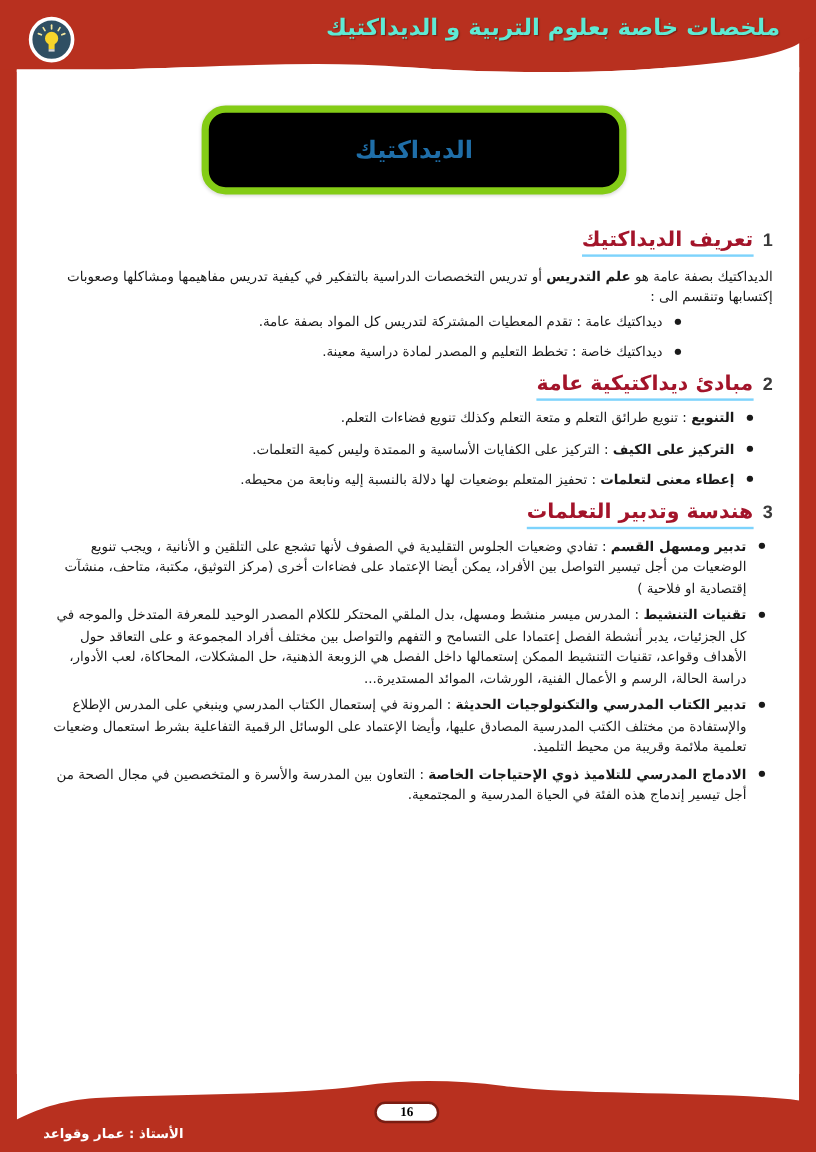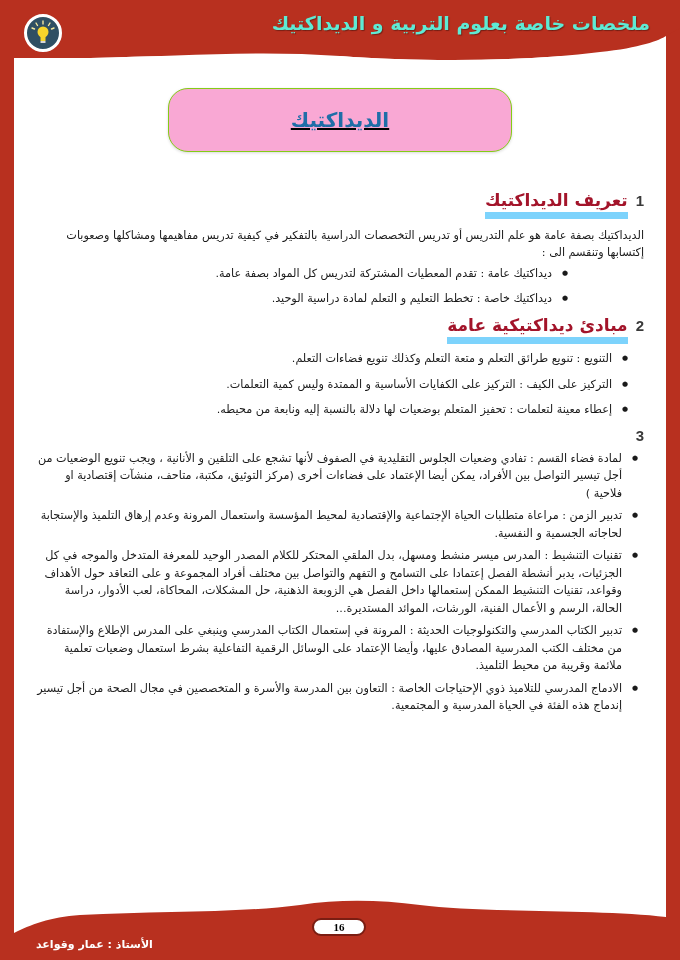--- a/index.html
+++ b/index.html
@@ -30,61 +30,60 @@
   }
   .logo {
     position: absolute; left: 24px; top: 14px; width: 38px; height: 38px;
     border-radius: 50%; background: #2f4f63; border: 3px solid #ffffff;
     box-sizing: border-box;
   }
   .logo svg { width: 100%; height: 100%; }
 
   .title-box {
     position: absolute; left: 168px; top: 88px; width: 342px; height: 62px;
-    border: 1px solid #84cc16; border-radius: 20px; background: #f9a8d4;
+    border: 6px solid #84cc16; border-radius: 20px; background: #000000;
     display: flex; align-items: center; justify-content: center;
     box-shadow: 0 1px 3px rgba(0,0,0,0.15);
-    text-decoration: underline;
   }
   .title-box span {
     color: #1f6ea8; font-weight: bold; font-size: 20px; direction: rtl;
   }
 
   .content {
     position: absolute; left: 36px; top: 186px; width: 608px;
     direction: rtl; text-align: right; color: #1a1a1a;
     font-family: "DejaVu Sans", sans-serif;
   }
   .section-heading {
     display: flex; align-items: baseline; gap: 8px;
     margin: 0 0 6px 0; padding-right: 0;
   }
   .sec-num {
     font-size: 15px; font-weight: bold; color: #3a3a3a;
     font-family: "Liberation Sans", sans-serif;
   }
   .sec-title {
     font-size: 17px; font-weight: bold; color: #a3142a;
-    border-bottom: 7px solid #7dd3fc; padding-bottom: 2px;
+    border-bottom: 2px solid #7dd3fc; padding-bottom: 2px;
   }
   .para {
     font-size: 11.2px; line-height: 17px; margin: 8px 0 4px 0;
   }
   ul.items {
     list-style: none; margin: 0; padding: 0 14px 0 0;
   }
   ul.items li {
     position: relative; font-size: 11.2px; line-height: 17.5px;
     padding-right: 16px; margin: 0 0 7px 0;
   }
   ul.items li::before {
     content: "●"; position: absolute; right: 0; top: 0; font-size: 7px;
   }
   ul.items.tight li { margin-bottom: 5px; }
-  .b { font-weight: normal; margin-top: 44px; }
+  .b { font-weight: bold; margin-top: 44px; }
   #sec1 { margin-top: 4px; }
   #sec2 { margin-top: 8px; }
   #sec3 { margin-top: 8px; }
   .sec1-list { padding-right: 76px !important; }
   .sec2-list { padding-right: 16px !important; }
   .sec2-list li { margin-bottom: 8px !important; }
 
   .footer-author {
     position: absolute; left: 36px; top: 938px; color: #ffffff;
     font-size: 11px; font-weight: bold; direction: rtl;
@@ -132,43 +131,43 @@
 <div class="content">
 
   <div id="sec1">
     <div class="section-heading">
       <span class="sec-num">1</span>
       <span class="sec-title">تعريف الديداكتيك</span>
     </div>
     <p class="para"><span>الديداكتيك بصفة عامة هو </span><span class="b">علم التدريس</span><span> أو تدريس التخصصات الدراسية بالتفكير في كيفية تدريس مفاهيمها ومشاكلها وصعوبات إكتسابها وتنقسم الى :</span></p>
     <ul class="items sec1-list">
       <li><span>ديداكتيك عامة : تقدم المعطيات المشتركة لتدريس كل المواد بصفة عامة.</span></li>
-      <li><span>ديداكتيك خاصة : تخطط التعليم و التعلم لمادة دراسية الوحيد.</span></li>
+      <li><span>ديداكتيك خاصة : تخطط التعليم و المصدر لمادة دراسية معينة.</span></li>
     </ul>
   </div>
 
   <div id="sec2">
     <div class="section-heading">
       <span class="sec-num">2</span>
       <span class="sec-title">مبادئ ديداكتيكية عامة</span>
     </div>
     <ul class="items sec2-list">
       <li><span class="b">التنويع</span><span> : تنويع طرائق التعلم و متعة التعلم وكذلك تنويع فضاءات التعلم.</span></li>
       <li><span class="b">التركيز على الكيف</span><span> : التركيز على الكفايات الأساسية و الممتدة وليس كمية التعلمات.</span></li>
-      <li><span class="b">إعطاء معينة لتعلمات</span><span> : تحفيز المتعلم بوضعيات لها دلالة بالنسبة إليه ونابعة من محيطه.</span></li>
+      <li><span class="b">إعطاء معنى لتعلمات</span><span> : تحفيز المتعلم بوضعيات لها دلالة بالنسبة إليه ونابعة من محيطه.</span></li>
     </ul>
   </div>
 
   <div id="sec3">
     <div class="section-heading">
       <span class="sec-num">3</span>
+      <span class="sec-title">هندسة وتدبير التعلمات</span>
     </div>
     <ul class="items tight" style="padding-right:6px">
-      <li><span class="b">لمادة فضاء القسم</span><span> : تفادي وضعيات الجلوس التقليدية في الصفوف لأنها تشجع على التلقين و الأنانية ، ويجب تنويع الوضعيات من أجل تيسير التواصل بين الأفراد، يمكن أيضا الإعتماد على فضاءات أخرى (مركز التوثيق، مكتبة، متاحف، منشآت إقتصادية او فلاحية )</span></li>
-      <li><span class="b">تدبير الزمن</span><span> : مراعاة متطلبات الحياة الإجتماعية والإقتصادية لمحيط المؤسسة واستعمال المرونة وعدم إرهاق التلميذ والإستجابة لحاجاته الجسمية و النفسية.</span></li>
+      <li><span class="b">تدبير ومسهل القسم</span><span> : تفادي وضعيات الجلوس التقليدية في الصفوف لأنها تشجع على التلقين و الأنانية ، ويجب تنويع الوضعيات من أجل تيسير التواصل بين الأفراد، يمكن أيضا الإعتماد على فضاءات أخرى (مركز التوثيق، مكتبة، متاحف، منشآت إقتصادية او فلاحية )</span></li>
       <li><span class="b">تقنيات التنشيط</span><span> : المدرس ميسر منشط ومسهل، بدل الملقي المحتكر للكلام المصدر الوحيد للمعرفة المتدخل والموجه في كل الجزئيات، يدبر أنشطة الفصل إعتمادا على التسامح و التفهم والتواصل بين مختلف أفراد المجموعة و على التعاقد حول الأهداف وقواعد، تقنيات التنشيط الممكن إستعمالها داخل الفصل هي الزوبعة الذهنية، حل المشكلات، المحاكاة، لعب الأدوار، دراسة الحالة، الرسم و الأعمال الفنية، الورشات، الموائد المستديرة...</span></li>
       <li><span class="b">تدبير الكتاب المدرسي والتكنولوجيات الحديثة</span><span> : المرونة في إستعمال الكتاب المدرسي وينبغي على المدرس الإطلاع والإستفادة من مختلف الكتب المدرسية المصادق عليها، وأيضا الإعتماد على الوسائل الرقمية التفاعلية بشرط استعمال وضعيات تعلمية ملائمة وقريبة من محيط التلميذ.</span></li>
       <li><span class="b">الادماج المدرسي للتلاميذ ذوي الإحتياجات الخاصة</span><span> : التعاون بين المدرسة والأسرة و المتخصصين في مجال الصحة من أجل تيسير إندماج هذه الفئة في الحياة المدرسية و المجتمعية.</span></li>
     </ul>
   </div>
 </div>
 
 <svg class="bottom-wave" viewBox="0 0 680 65" preserveAspectRatio="none">
   <path d="M0,65 L680,65 L680,0 L666,0 L666,22 C600,14 480,18 420,10 C380,5 340,4 300,10 C240,18 160,16 80,20 C50,22 30,30 14,38 L14,0 L0,0 Z" fill="#b8301f"></path>
 </svg>

